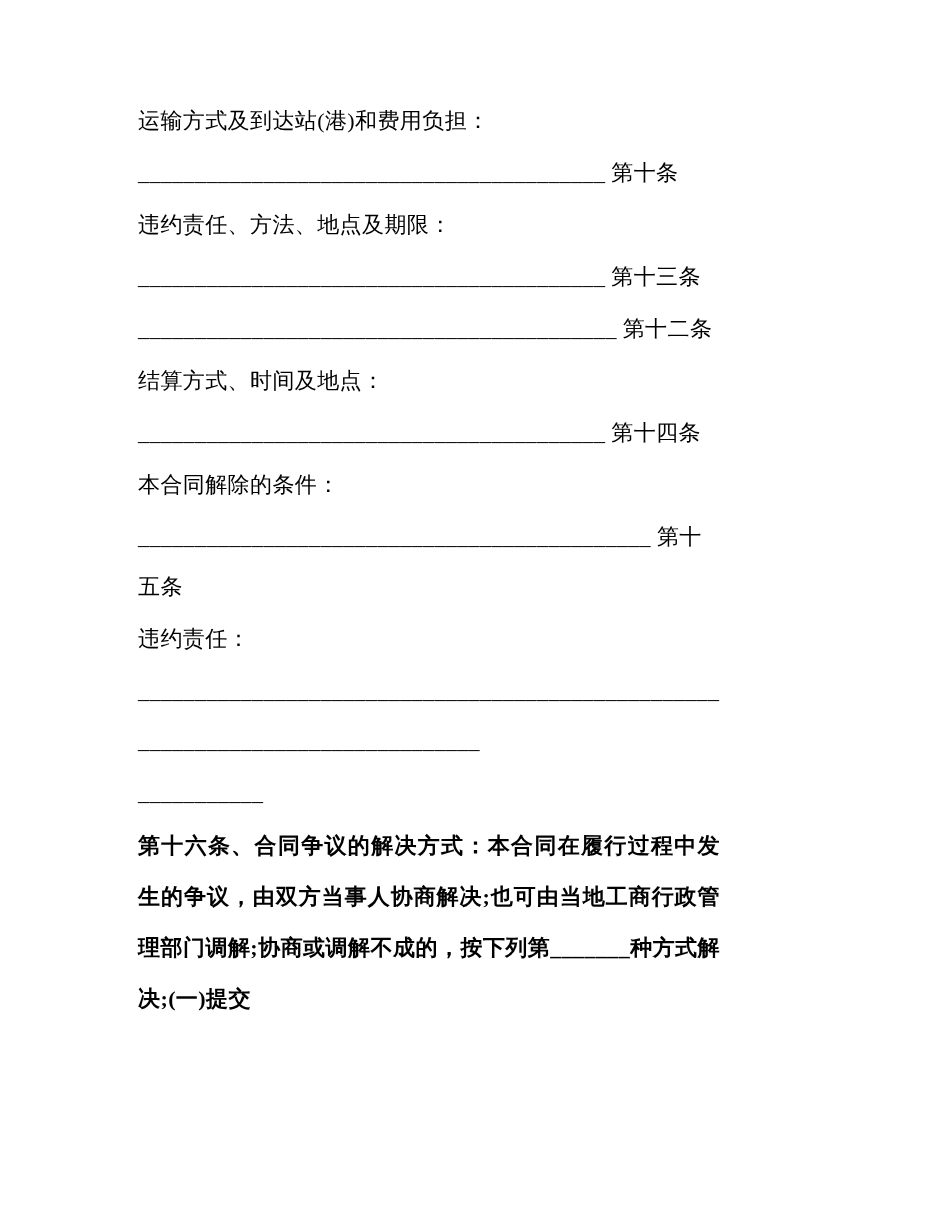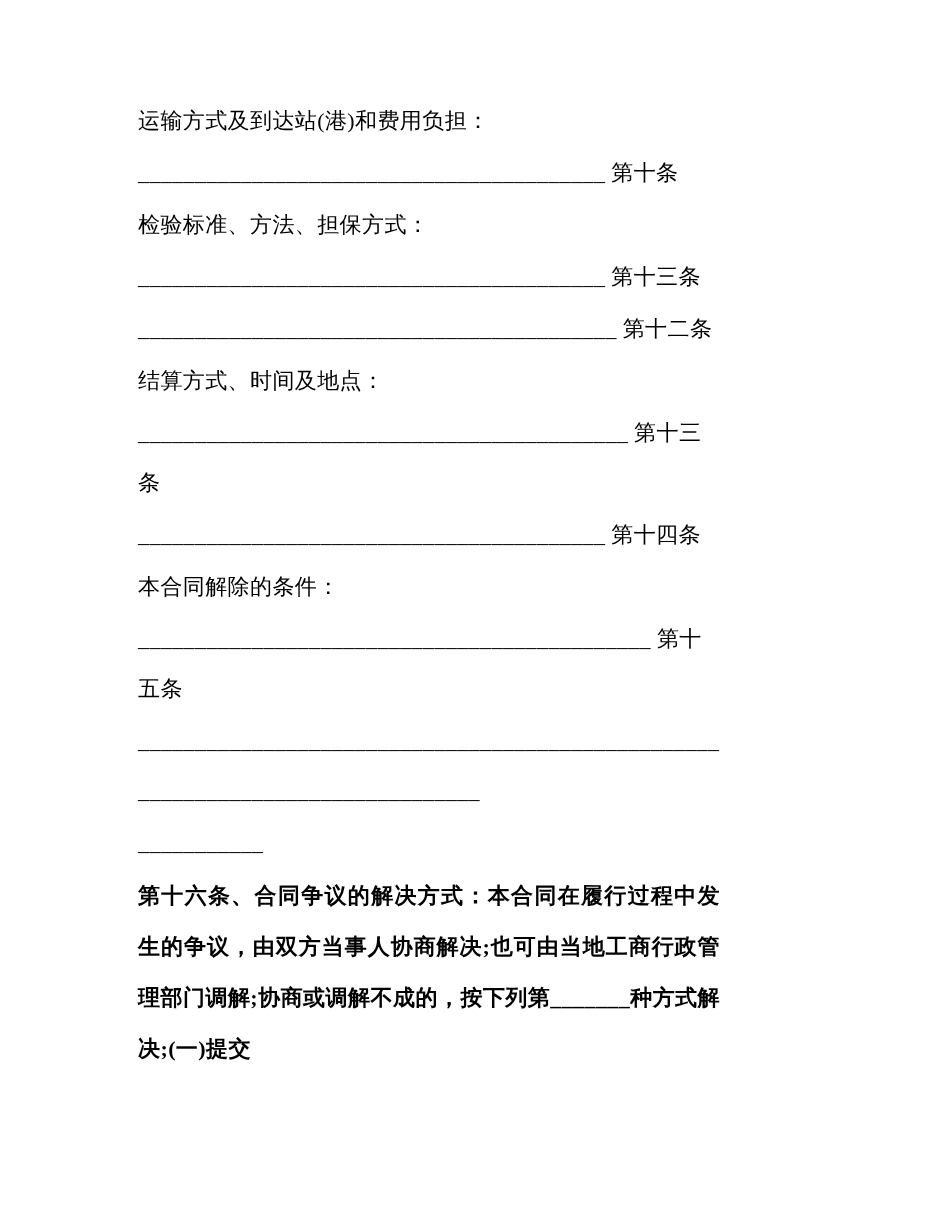--- a/index.html
+++ b/index.html
@@ -49,32 +49,32 @@
 </style>
 </head>
 <body>
 
 <div class="page">
   <div class="doc-body">
 
     <p class="para block">运输方式及到达站(港)和费用负担：</p>
     <p class="para block">_________________________________________ 第十条</p>
 
-    <p class="para block">检验标准、方法、担保方式：</p>
+    <p class="para block">违约责任、方法、地点及期限：</p>
     <p class="para block">_________________________________________ 第十三条</p>
 
     <p class="para block">__________________________________________ 第十二条</p>
 
     <p class="para block">结算方式、时间及地点：</p>
-    <p class="para block">___________________________________________ 第十三条</p>
 
     <p class="para block">_________________________________________ 第十四条</p>
 
     <p class="para block">本合同解除的条件：</p>
     <p class="para block">_____________________________________________ 第十五条</p>
 
+    <p class="para block">违约责任：</p>
     <p class="para block">_________________________________________________________________________________</p>
     <p class="para block">___________</p>
 
     <p class="para flow">第十六条、合同争议的解决方式：本合同在履行过程中发生的争议，由双方当事人协商解决;也可由当地工商行政管理部门调解;协商或调解不成的，按下列第_______种方式解决;(一)提交</p>
 
   </div>
 </div>
 
 </body></html>

